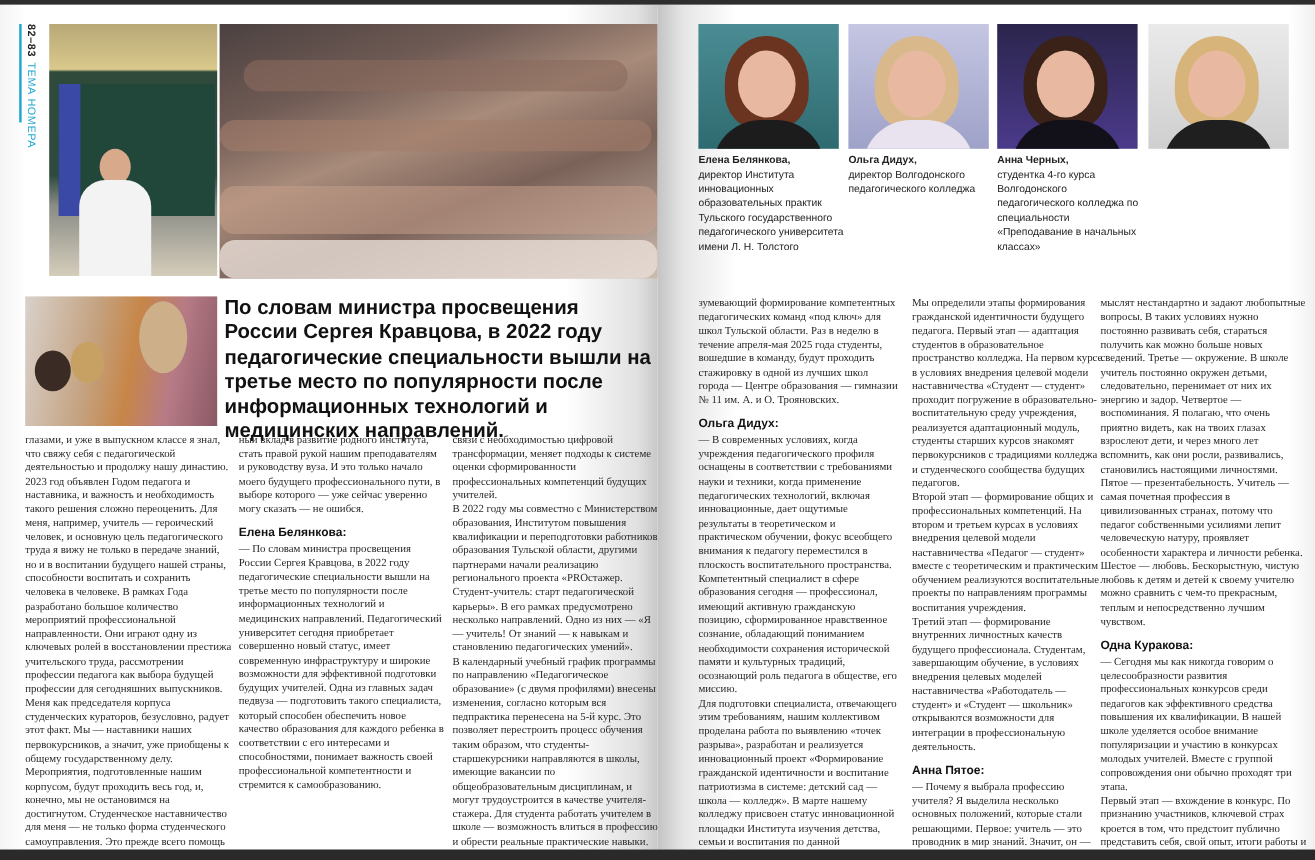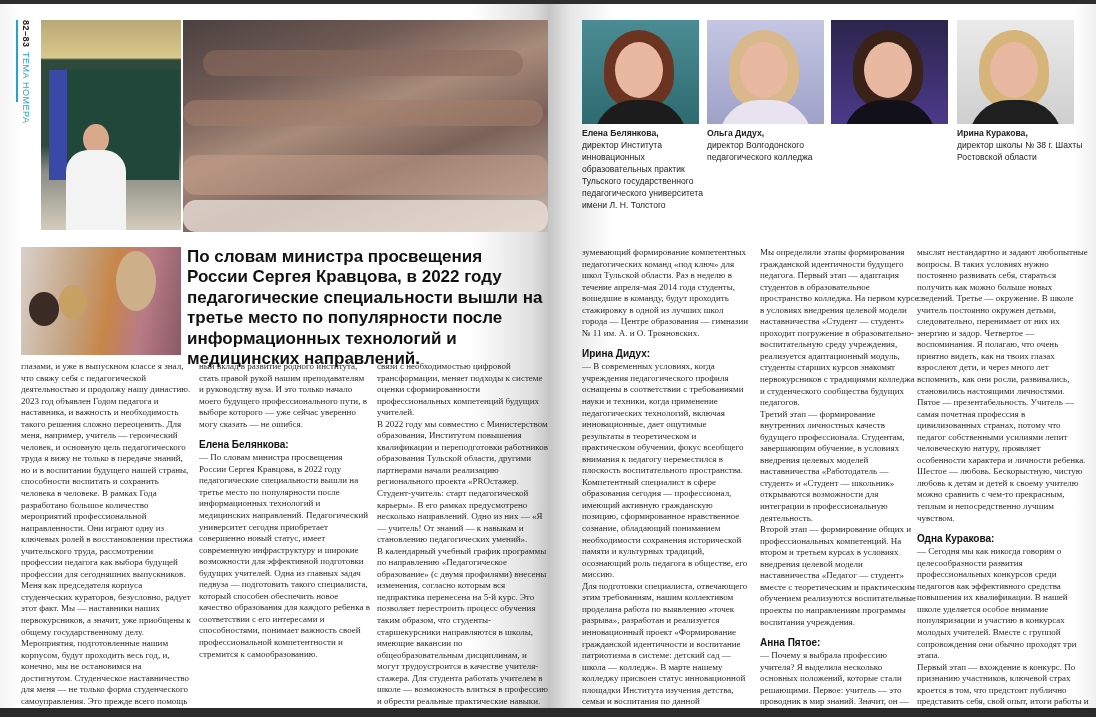--- a/index.html
+++ b/index.html
@@ -120,36 +120,36 @@
   </div>
 
   <div class="cap" style="left:707px">
     <b>Ольга Дидух,</b>
     <span>директор Волгодонского педагогического колледжа</span>
   </div>
   <div class="cap" style="left:582px">
     <b>Елена Белянкова,</b>
     <span>директор Института инновационных образовательных практик Тульского государственного педагогического университета имени Л. Н. Толстого</span>
   </div>
-  <div class="cap" style="left:957px;width:130px">
-    <b>Ирина Куракова,</b>
-    <span>директор школы № 38 г. Шахты Ростовской области</span>
+  <div class="cap" style="left:831px">
+    <b>Анна Черных,</b>
+    <span>студентка 4-го курса Волгодонского педагогического колледжа по специальности «Преподавание в начальных классах»</span>
   </div>
 
   <div class="col c4">
-    <p>зумевающий формирование компетентных педагогических команд «под ключ» для школ Тульской области. Раз в неделю в течение апреля-мая 2014 года студенты, вошедшие в команду, будут проходить стажировку в одной из лучших школ города — Центре образования — гимназии № 11 им. А. и О. Трояновских.</p>
-    <h4>Ирина Дидух:</h4>
+    <p>зумевающий формирование компетентных педагогических команд «под ключ» для школ Тульской области. Раз в неделю в течение апреля-мая 2025 года студенты, вошедшие в команду, будут проходить стажировку в одной из лучших школ города — Центре образования — гимназии № 11 им. А. и О. Трояновских.</p>
+    <h4>Ольга Дидух:</h4>
     <p>— В современных условиях, когда учреждения педагогического профиля оснащены в соответствии с требованиями науки и техники, когда применение педагогических технологий, включая инновационные, дает ощутимые результаты в теоретическом и практическом обучении, фокус всеобщего внимания к педагогу переместился в плоскость воспитательного пространства. Компетентный специалист в сфере образования сегодня — профессионал, имеющий активную гражданскую позицию, сформированное нравственное сознание, обладающий пониманием необходимости сохранения исторической памяти и культурных традиций, осознающий роль педагога в обществе, его миссию.</p>
     <p>Для подготовки специалиста, отвечающего этим требованиям, нашим коллективом проделана работа по выявлению «точек разрыва», разработан и реализуется инновационный проект «Формирование гражданской идентичности и воспитание патриотизма в системе: детский сад — школа — колледж». В марте нашему колледжу присвоен статус инновационной площадки Института изучения детства, семьи и воспитания по данной проблематике.</p>
   </div>
 
   <div class="col c5">
     <p>Мы определили этапы формирования гражданской идентичности будущего педагога. Первый этап — адаптация студентов в образовательное пространство колледжа. На первом курсе в условиях внедрения целевой модели наставничества «Студент — студент» проходит погружение в образовательно-воспитательную среду учреждения, реализуется адаптационный модуль, студенты старших курсов знакомят первокурсников с традициями колледжа и студенческого сообщества будущих педагогов.</p>
+    <p>Второй этап — формирование общих и профессиональных компетенций. На втором и третьем курсах в условиях внедрения целевой модели наставничества «Педагог — студент» вместе с теоретическим и практическим обучением реализуются воспитательные проекты по направлениям программы воспитания учреждения.</p>
     <p>Третий этап — формирование внутренних личностных качеств будущего профессионала. Студентам, завершающим обучение, в условиях внедрения целевых моделей наставничества «Работодатель — студент» и «Студент — школьник» открываются возможности для интеграции в профессиональную деятельность.</p>
-    <p>Второй этап — формирование общих и профессиональных компетенций. На втором и третьем курсах в условиях внедрения целевой модели наставничества «Педагог — студент» вместе с теоретическим и практическим обучением реализуются воспитательные проекты по направлениям программы воспитания учреждения.</p>
     <h4>Анна Пятое:</h4>
     <p>— Почему я выбрала профессию учителя? Я выделила несколько основных положений, которые стали решающими. Первое: учитель — это проводник в мир знаний. Значит, он — носитель и хранитель важной и ценной информации, накопленной человечеством. Второе — возможность развиваться. Специфика профессии учителя построена на работе с детьми, которые</p>
   </div>
 
   <div class="col c6">
     <p>мыслят нестандартно и задают любопытные вопросы. В таких условиях нужно постоянно развивать себя, стараться получить как можно больше новых сведений. Третье — окружение. В школе учитель постоянно окружен детьми, следовательно, перенимает от них их энергию и задор. Четвертое — воспоминания. Я полагаю, что очень приятно видеть, как на твоих глазах взрослеют дети, и через много лет вспомнить, как они росли, развивались, становились настоящими личностями. Пятое — презентабельность. Учитель — самая почетная профессия в цивилизованных странах, потому что педагог собственными усилиями лепит человеческую натуру, проявляет особенности характера и личности ребенка. Шестое — любовь. Бескорыстную, чистую любовь к детям и детей к своему учителю можно сравнить с чем-то прекрасным, теплым и непосредственно лучшим чувством.</p>
     <h4>Одна Куракова:</h4>
     <p>— Сегодня мы как никогда говорим о целесообразности развития профессиональных конкурсов среди педагогов как эффективного средства повышения их квалификации. В нашей школе уделяется особое внимание популяризации и участию в конкурсах молодых учителей. Вместе с группой сопровождения они обычно проходят три этапа.</p>
     <p>Первый этап — вхождение в конкурс. По признанию участников, ключевой страх кроется в том, что предстоит публично представить себя, свой опыт, итоги работы и конструктивного самоанализа, инициативы, проекты, позицию в отношении наиболее острых проблем образования.</p>
   </div>

